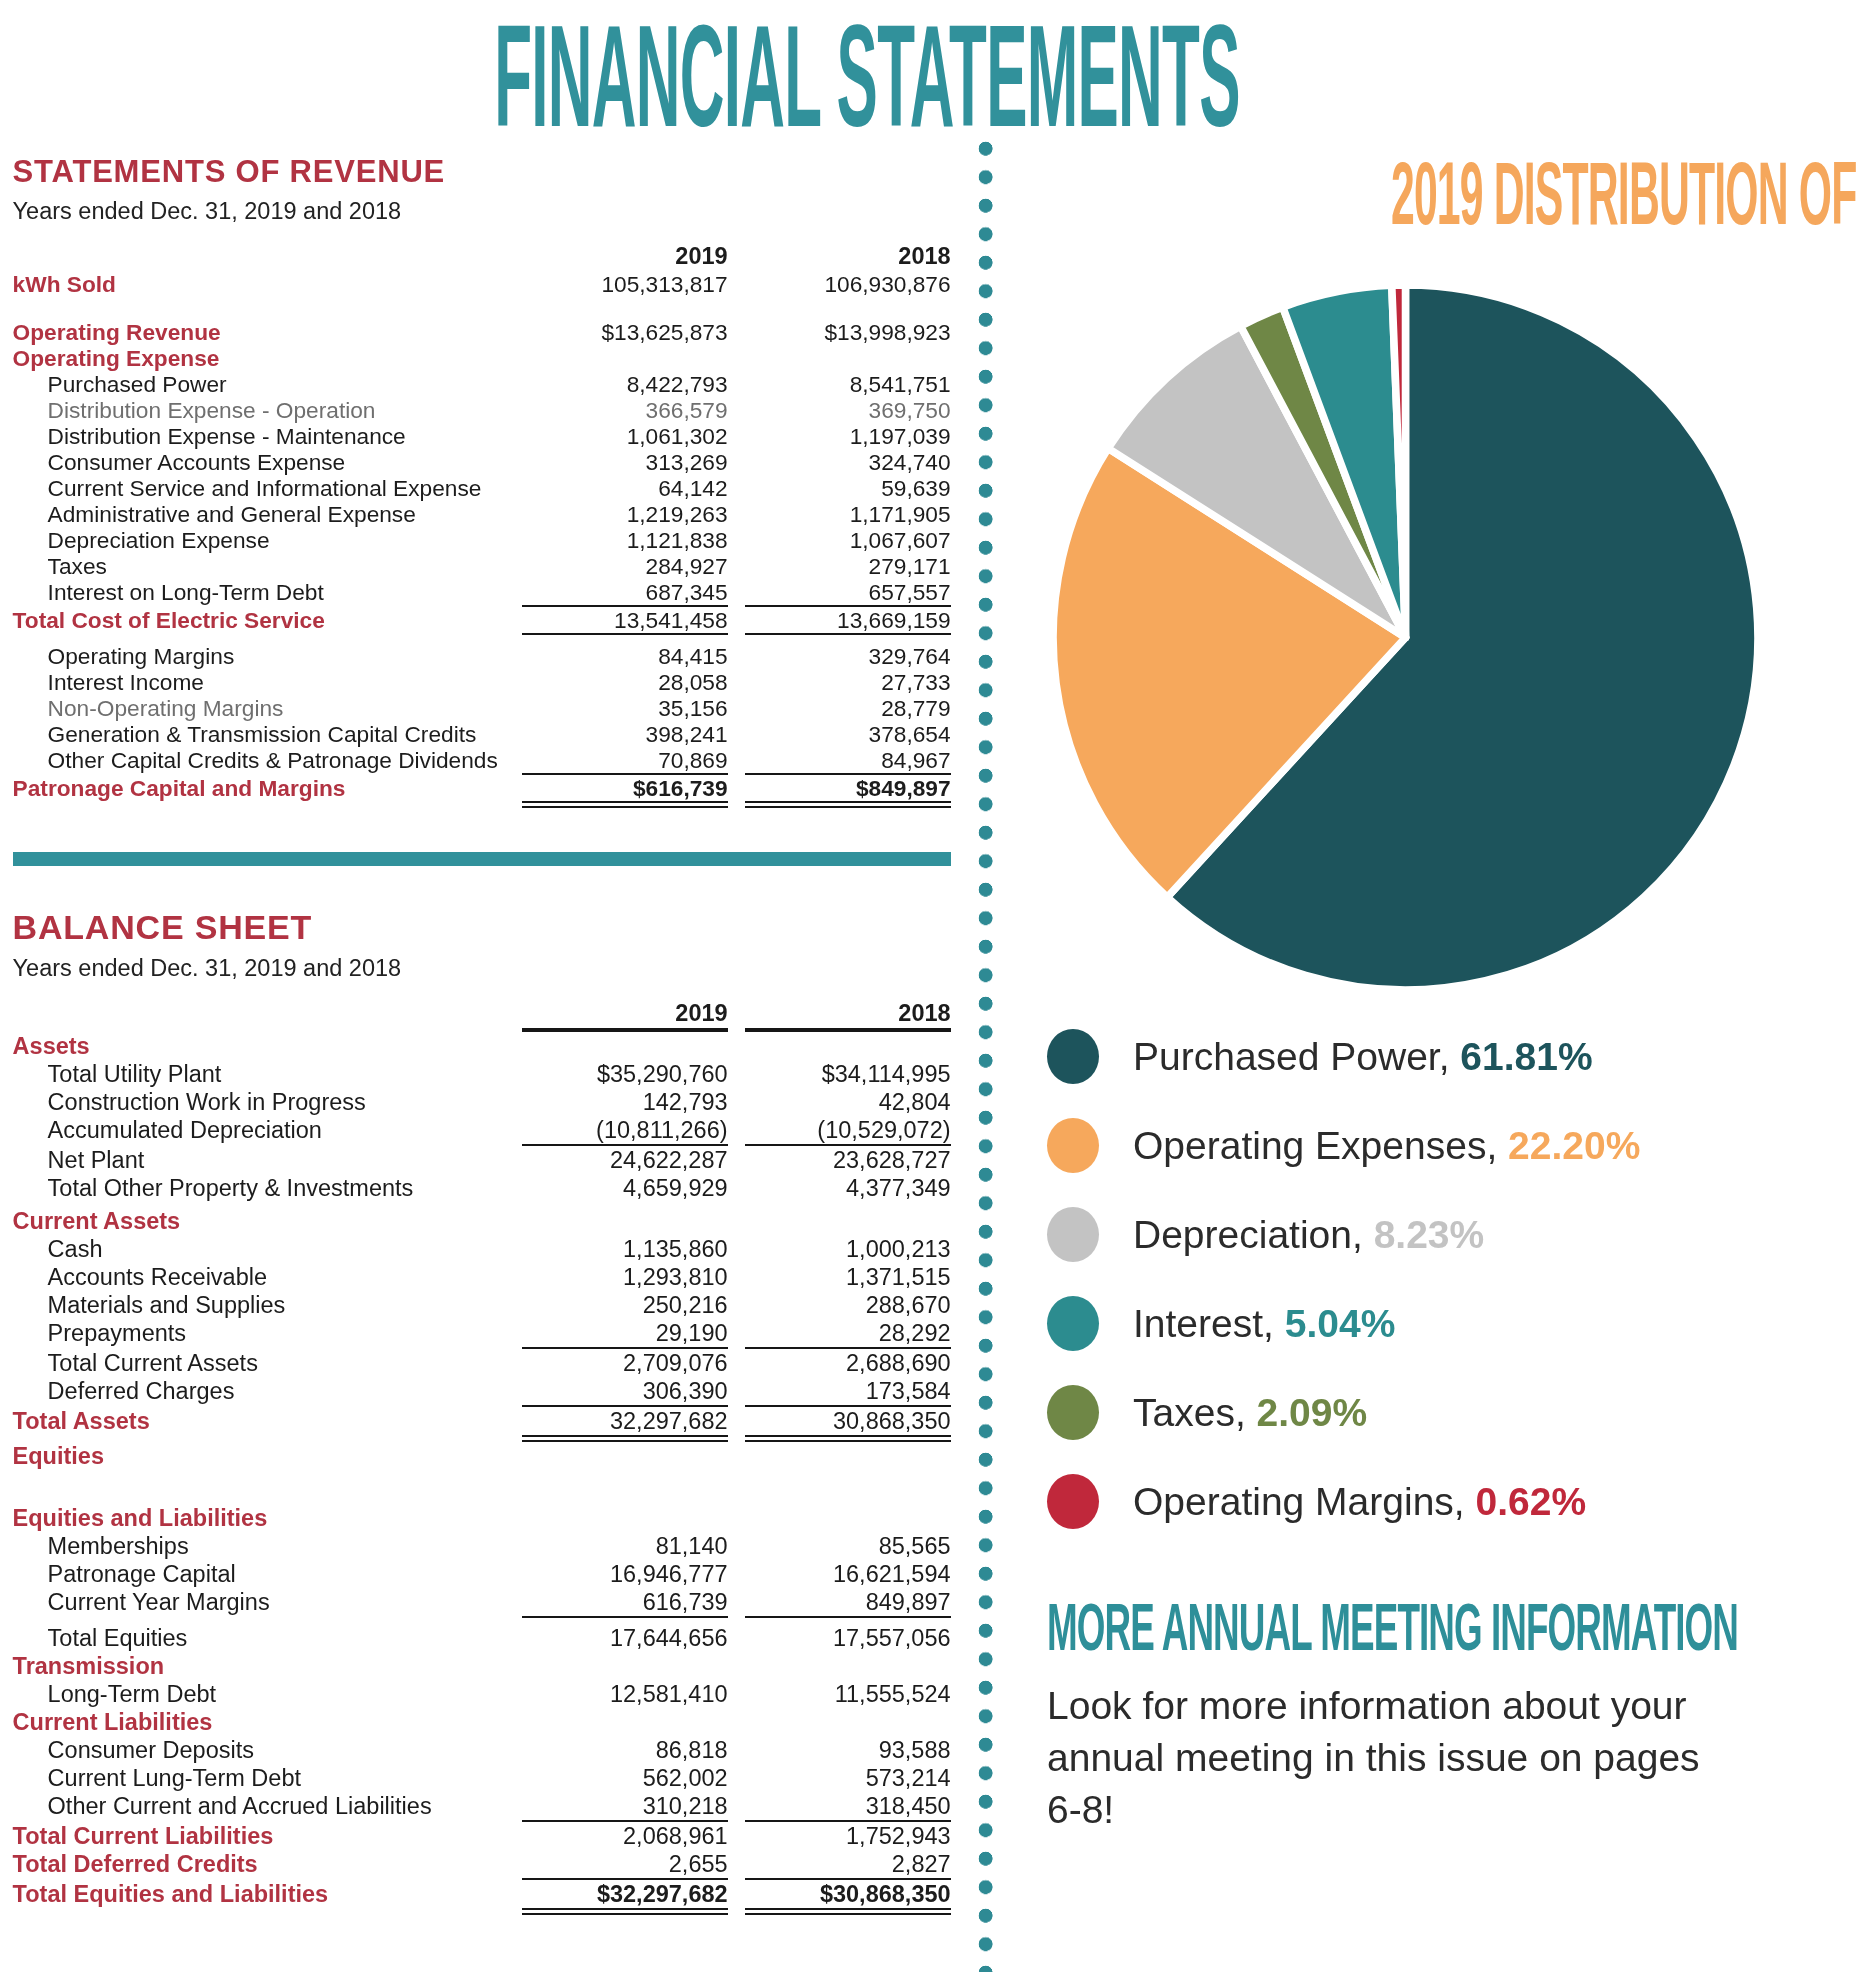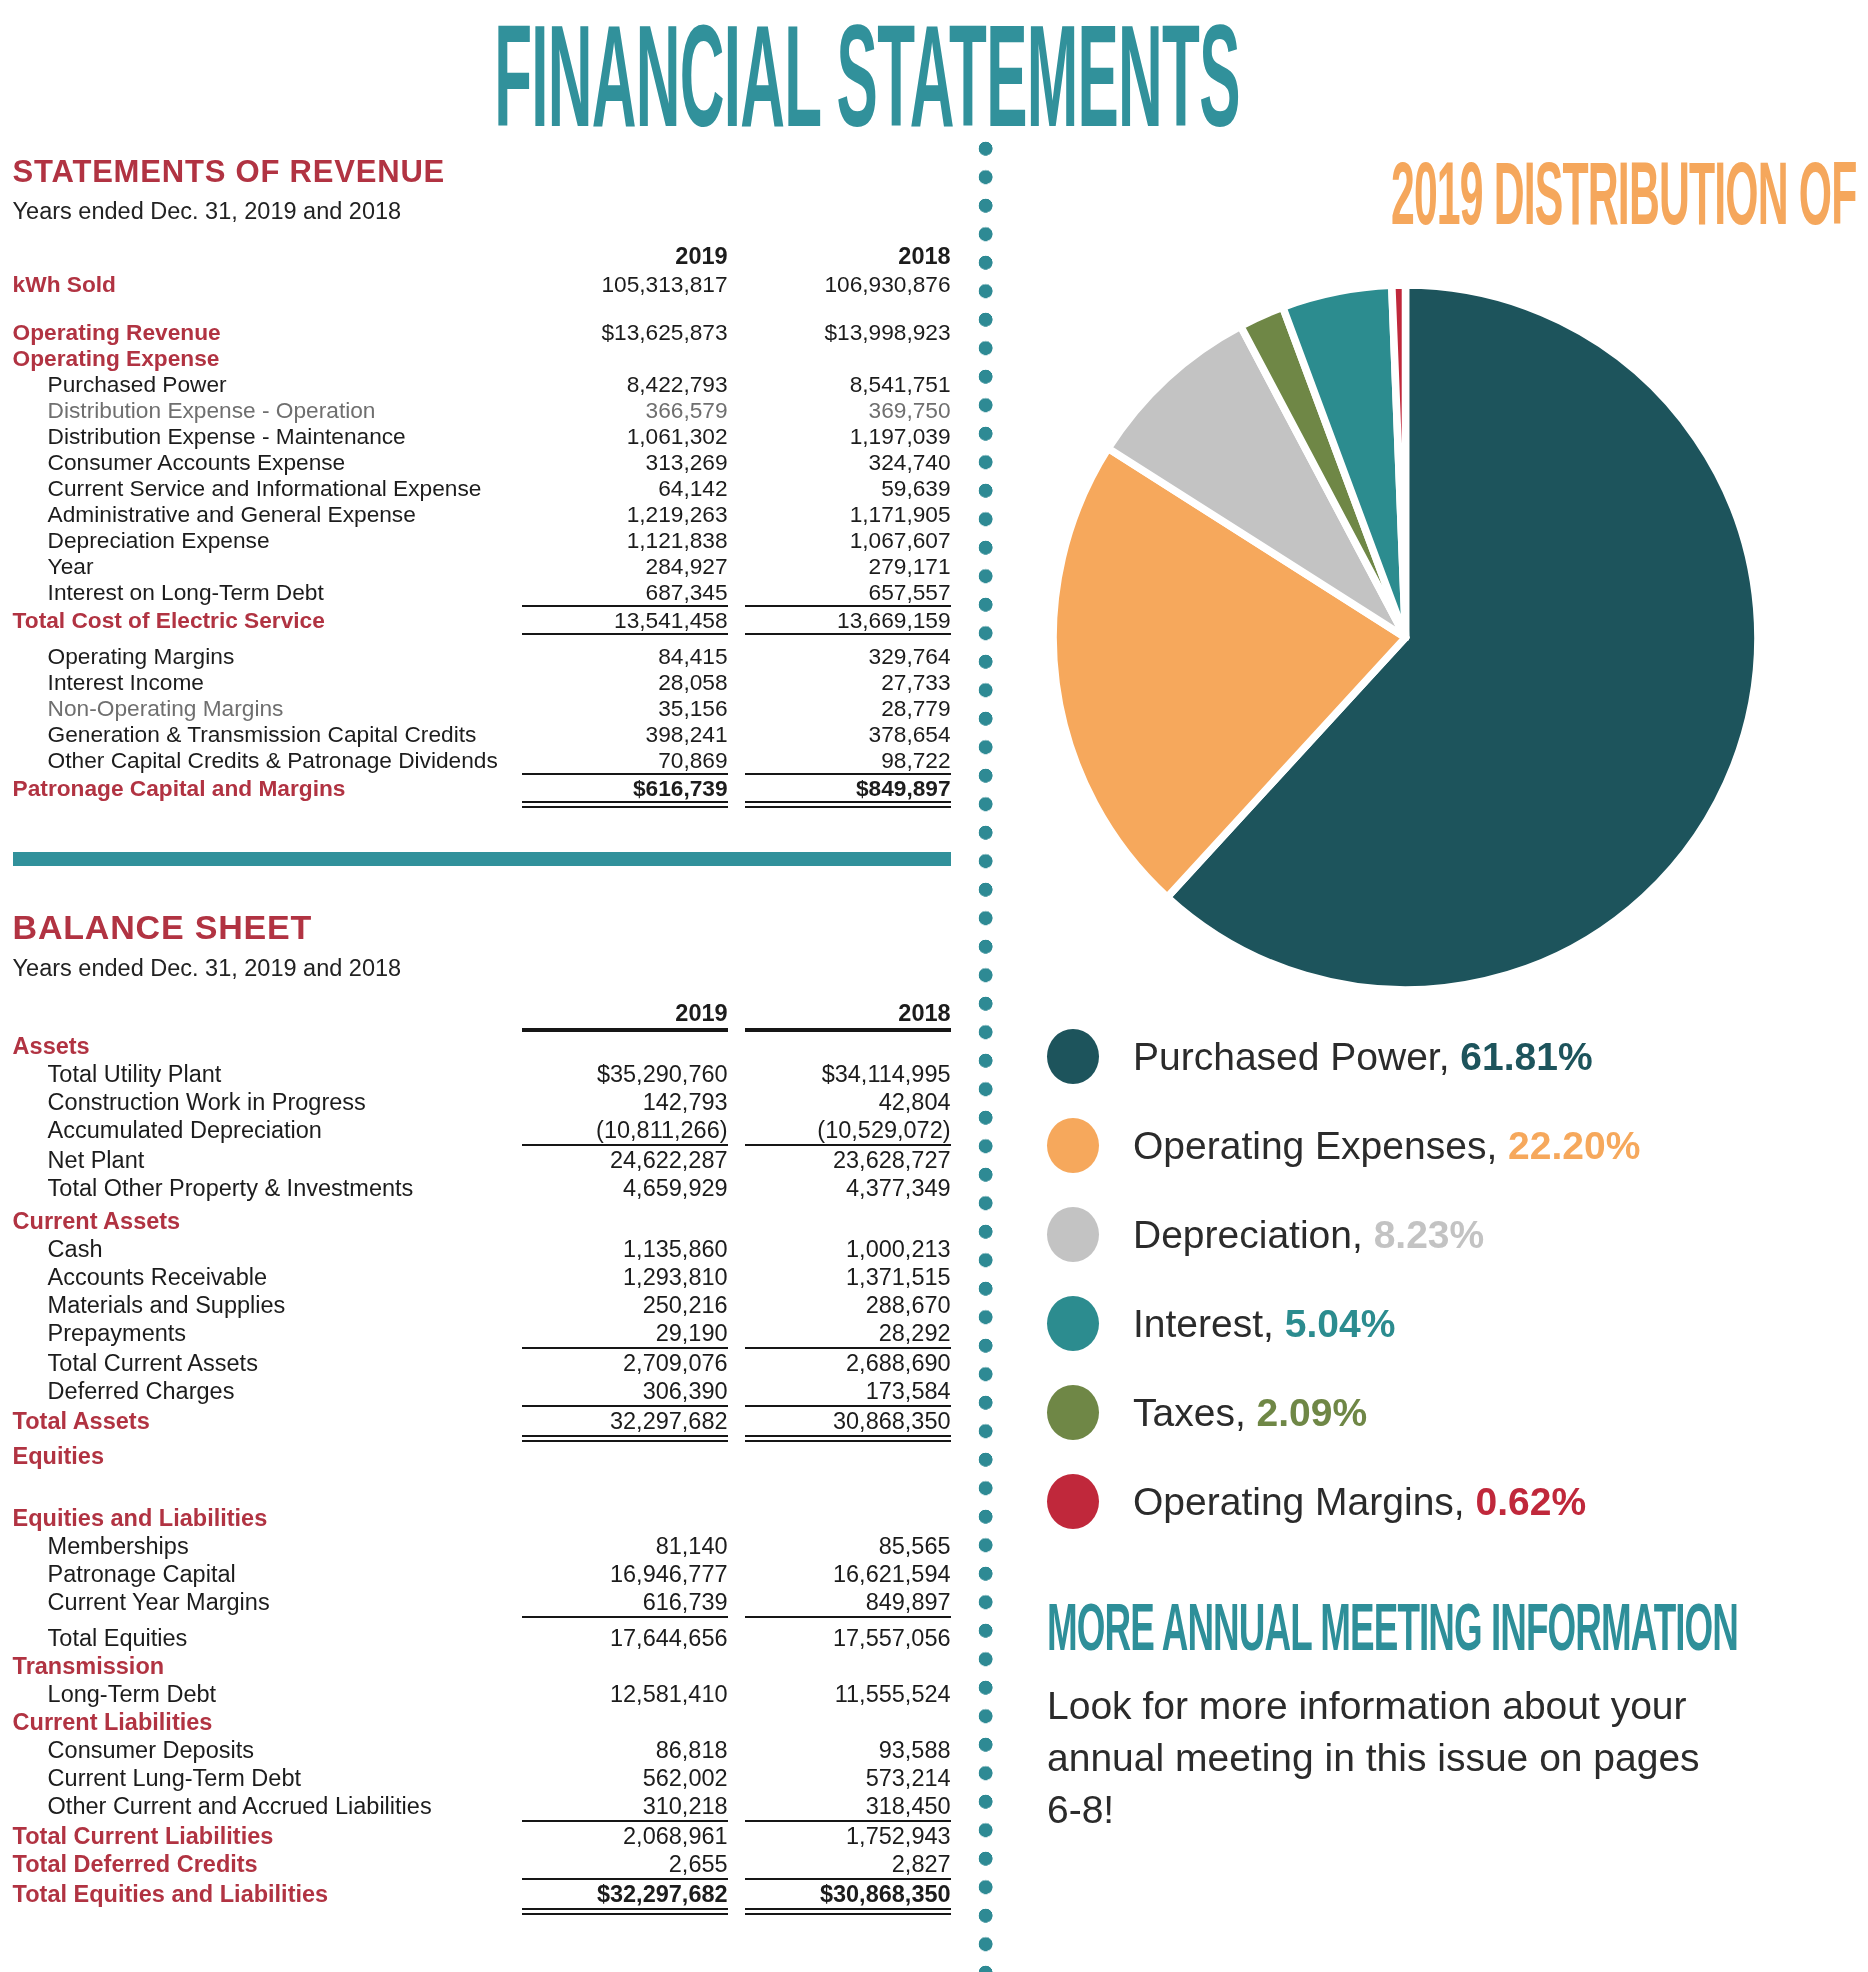--- a/index.html
+++ b/index.html
@@ -120,21 +120,21 @@
         <div class="tlabel ind">Administrative and General Expense</div>
         <div class="tval">1,219,263</div>
         <div class="tval">1,171,905</div>
       </div>
       <div class="trow">
         <div class="tlabel ind">Depreciation Expense</div>
         <div class="tval">1,121,838</div>
         <div class="tval">1,067,607</div>
       </div>
       <div class="trow">
-        <div class="tlabel ind">Year</div>
+        <div class="tlabel ind">Taxes</div>
         <div class="tval">284,927</div>
         <div class="tval">279,171</div>
       </div>
       <div class="trow">
         <div class="tlabel ind">Interest on Long-Term Debt</div>
         <div class="tval ru">687,345</div>
         <div class="tval ru">657,557</div>
       </div>
       <div class="trow red">
         <div class="tlabel">Total Cost of Electric Service</div>
@@ -157,21 +157,21 @@
         <div class="tval">28,779</div>
       </div>
       <div class="trow">
         <div class="tlabel ind">Generation &amp; Transmission Capital Credits</div>
         <div class="tval">398,241</div>
         <div class="tval">378,654</div>
       </div>
       <div class="trow">
         <div class="tlabel ind">Other Capital Credits &amp; Patronage Dividends</div>
         <div class="tval ru">70,869</div>
-        <div class="tval ru">98,722</div>
+        <div class="tval ru">84,967</div>
       </div>
       <div class="trow red vbold">
         <div class="tlabel">Patronage Capital and Margins</div>
         <div class="tval rud">$616,739</div>
         <div class="tval rud">$849,897</div>
       </div>
     </div>
 
   <div class="teal-bar"></div>
 

